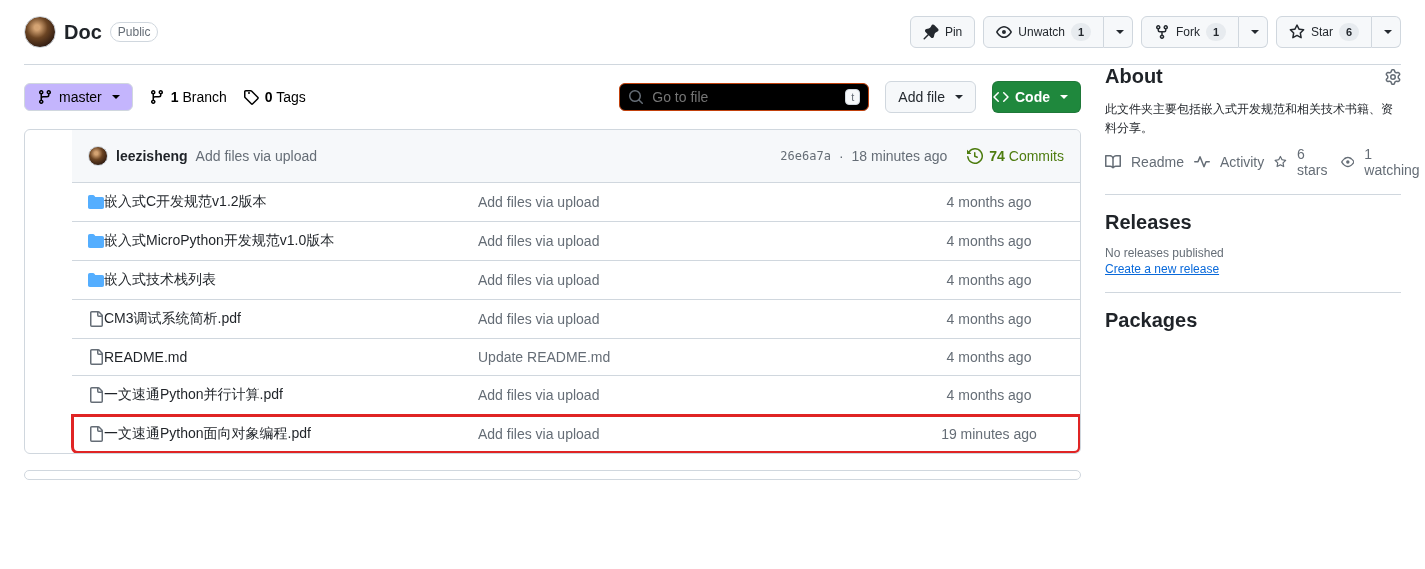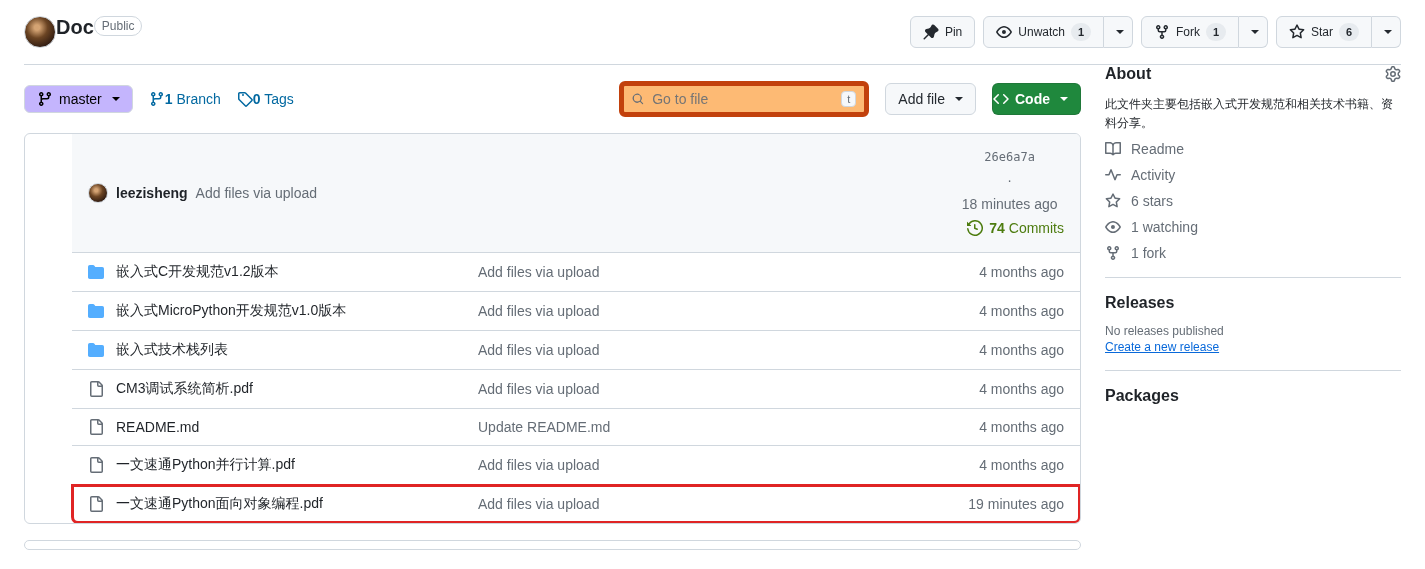--- a/index.html
+++ b/index.html
@@ -1,82 +1,82 @@
 <!DOCTYPE html>
 <html><head>
 <meta charset="utf-8">
 <style>
 * { box-sizing: border-box; margin: 0; padding: 0; }
 body { font-family: -apple-system, BlinkMacSystemFont, "Segoe UI", Helvetica, Arial, sans-serif; font-size: 14px; color: #1f2328; background: #fff; width: 1425px; }
 .container { padding: 0 24px; }
 
 
 .header-row { display: flex; align-items: center; justify-content: space-between; padding: 16px 0; }
-.header-left { display: flex; align-items: flex-start; gap: 0; }
+.header-left { display: flex; align-items: center; gap: 8px; }
 .avatar { width: 32px; height: 32px; border-radius: 50%; background: radial-gradient(circle at 40% 35%, #d4a373 10%, #6b4423 40%, #2a1810 80%); border: 1px solid #d0d7de; }
 .avatar-small { width: 20px; height: 20px; border-radius: 50%; background: radial-gradient(circle at 40% 35%, #d4a373 10%, #6b4423 40%, #2a1810 80%); border: 1px solid #d0d7de; flex-shrink: 0; }
 .repo-name { font-size: 20px; font-weight: 600; color: #1f2328; }
 .badge-label { display: inline-block; padding: 0 7px; font-size: 12px; font-weight: 500; line-height: 18px; border: 1px solid #d0d7de; border-radius: 2em; color: #656d76; }
 .header-right { display: flex; align-items: center; gap: 8px; }
 .btn { display: inline-flex; align-items: center; gap: 6px; padding: 5px 12px; font-size: 12px; line-height: 20px; background: #f6f8fa; border: 1px solid #d0d7de; border-radius: 6px; color: #24292f; cursor: pointer; font-weight: 500; }
 .btn-group { display: inline-flex; }
 .btn-group .btn:first-child { border-top-right-radius: 0; border-bottom-right-radius: 0; }
 .btn-group .btn:last-child { border-top-left-radius: 0; border-bottom-left-radius: 0; border-left: none; padding: 5px 8px; }
 .btn-group .btn:only-child { border-radius: 6px; border-left: 1px solid #d0d7de; padding: 5px 12px; }
 .counter { display: inline-block; min-width: 20px; padding: 0 6px; font-size: 11px; font-weight: 600; line-height: 18px; text-align: center; background: #afb8c133; border-radius: 2em; }
 .icon { width: 16px; height: 16px; fill: currentColor; }
 
 .divider { border: none; border-top: 1px solid #d0d7de; margin: 0; }
 
 
 .toolbar { display: flex; align-items: center; gap: 16px; padding: 16px 0; }
 .toolbar .left-group { display: flex; align-items: center; gap: 16px; }
 .branch-btn { display: inline-flex; align-items: center; gap: 6px; padding: 5px 12px; font-size: 14px; background: #c4b5fd; border: 1px solid #d0d7de; border-radius: 6px; font-weight: 500; }
-.meta-link { display: inline-flex; align-items: center; gap: 0; color: #0369a1; font-size: 14px; font-weight: 400; text-decoration: none; }
+.meta-link { display: inline-flex; align-items: center; gap: 6px; color: #000000; font-size: 14px; font-weight: 400; text-decoration: none; }
 .meta-link b { font-weight: 600; }
 .toolbar .spacer { flex: 1; }
-.search-box { display: flex; align-items: center; width: 250px; padding: 5px 8px; border: 5px solid #c2410c; border-radius: 6px; background: #fdba74; gap: 8px; }
+.search-box { display: flex; align-items: center; width: 250px; padding: 5px 8px; border: 1px solid #c2410c; border-radius: 6px; background: #000000; gap: 8px; }
 .search-box input { border: none; outline: none; flex: 1; font-size: 14px; color: #656d76; background: transparent; }
 .kbd { display: inline-block; padding: 2px 5px; font-size: 11px; line-height: 10px; color: #656d76; border: 1px solid #d0d7de; border-radius: 4px; background: #f6f8fa;}
 .code-btn { background: #1f883d; color: #fff; border-color: rgba(31,35,40,.15); font-weight: 600; padding-left: 0; }
 .code-btn .icon { fill: #fff; }
 .caret { display:inline-block; width:0; height:0; border-left:4px solid transparent; border-right:4px solid transparent; border-top:4px solid currentColor; vertical-align: middle; margin-left: 4px; }
 
 
 .main { display: flex; gap: 24px; }
 .content { flex: 1; min-width: 0; }
 .sidebar { width: 296px; flex-shrink: 0; }
 
 
 .box { border: 1px solid #d0d7de; border-radius: 6px; overflow: hidden; padding-left: 47px; }
 .commit-row { display: flex; align-items: center; padding: 16px; background: #f6f8fa; border-bottom: 1px solid #d0d7de; gap: 8px; }
 .commit-row .author { font-weight: 600; color: #1f2328; }
 .commit-row .msg { color: #656d76; }
-.commit-row .right { margin-left: auto; display: flex; align-items: center; gap: 8px; color: #656d76; font-size: 14px; flex-direction: column; }
+.commit-row .right { margin-left: auto; display: flex; align-items: center; gap: 8px; color: #656d76; font-size: 14px; }
 .commit-row .sha { font-family: ui-monospace, monospace; font-size: 12px; }
 .commits-badge { display: inline-flex; align-items: center; gap: 6px; font-weight: 400; }
 .commits-badge b { font-weight: 600; }
 
 .file-row { display: flex; align-items: center; padding: 10px 16px; border-bottom: 1px solid #d0d7de; font-size: 14px; }
 .file-row:last-child { border-bottom: none; }
 .file-row.highlight { outline: 3px solid #e02424; outline-offset: -2px; position: relative; z-index: 1; border-radius: 0 0 6px 6px;}
-.file-row .name-col { width: 390px; display: flex; align-items: center; gap: 12px; }
+.file-row .name-col { width: 390px; display: flex; align-items: center; }
 .file-row .msg-col { flex: 1; color: #656d76; }
 .file-row .msg-col a { color: #656d76; text-decoration: none; }
-.file-row .time-col { width: 150px; text-align: right; color: #656d76; }
+.file-row .time-col { width: 150px; text-align: center; color: #656d76; }
 .folder-icon { fill: #54aeff; }
 .file-icon { fill: #656d76; }
 .file-row a.fname { color: #1f2328; text-decoration: none; }
 
 
-.sidebar h2 { font-size: 16px; font-weight: 600; margin-bottom: 12px; display: flex; align-items: center; justify-content: space-between; }
+.sidebar h2 { font-size: 20px; font-weight: 600; margin-bottom: 12px; display: flex; align-items: center; justify-content: space-between; }
 .sidebar .widget { padding: 16px 0; border-bottom: 1px solid #d0d7de; }
 .sidebar .widget:first-child { padding-top: 0; }
 .about-desc { font-size: 12px; line-height: 1.6; margin-bottom: 8px; }
-.about-list { list-style: none; display: flex; flex-direction: column; gap: 10px; }
+.about-list { list-style: none; display: flex; flex-direction: row; gap: 10px; }
 .about-list li { display: flex; align-items: center; gap: 10px; color: #656d76; font-size: 14px; }
 .about-list li a { color: #656d76; text-decoration: none; }
 .sidebar .subtext { font-size: 12px; color: #656d76; }
 .sidebar .link { color: #0969da; font-size: 12px; text-decoration: none; }
 
 .readme-box { border: 1px solid #d0d7de; border-radius: 6px; margin-top: 16px; height: 10px; }
 
 svg { display: inline-block; vertical-align: text-bottom; }
 </style>
 </head>

